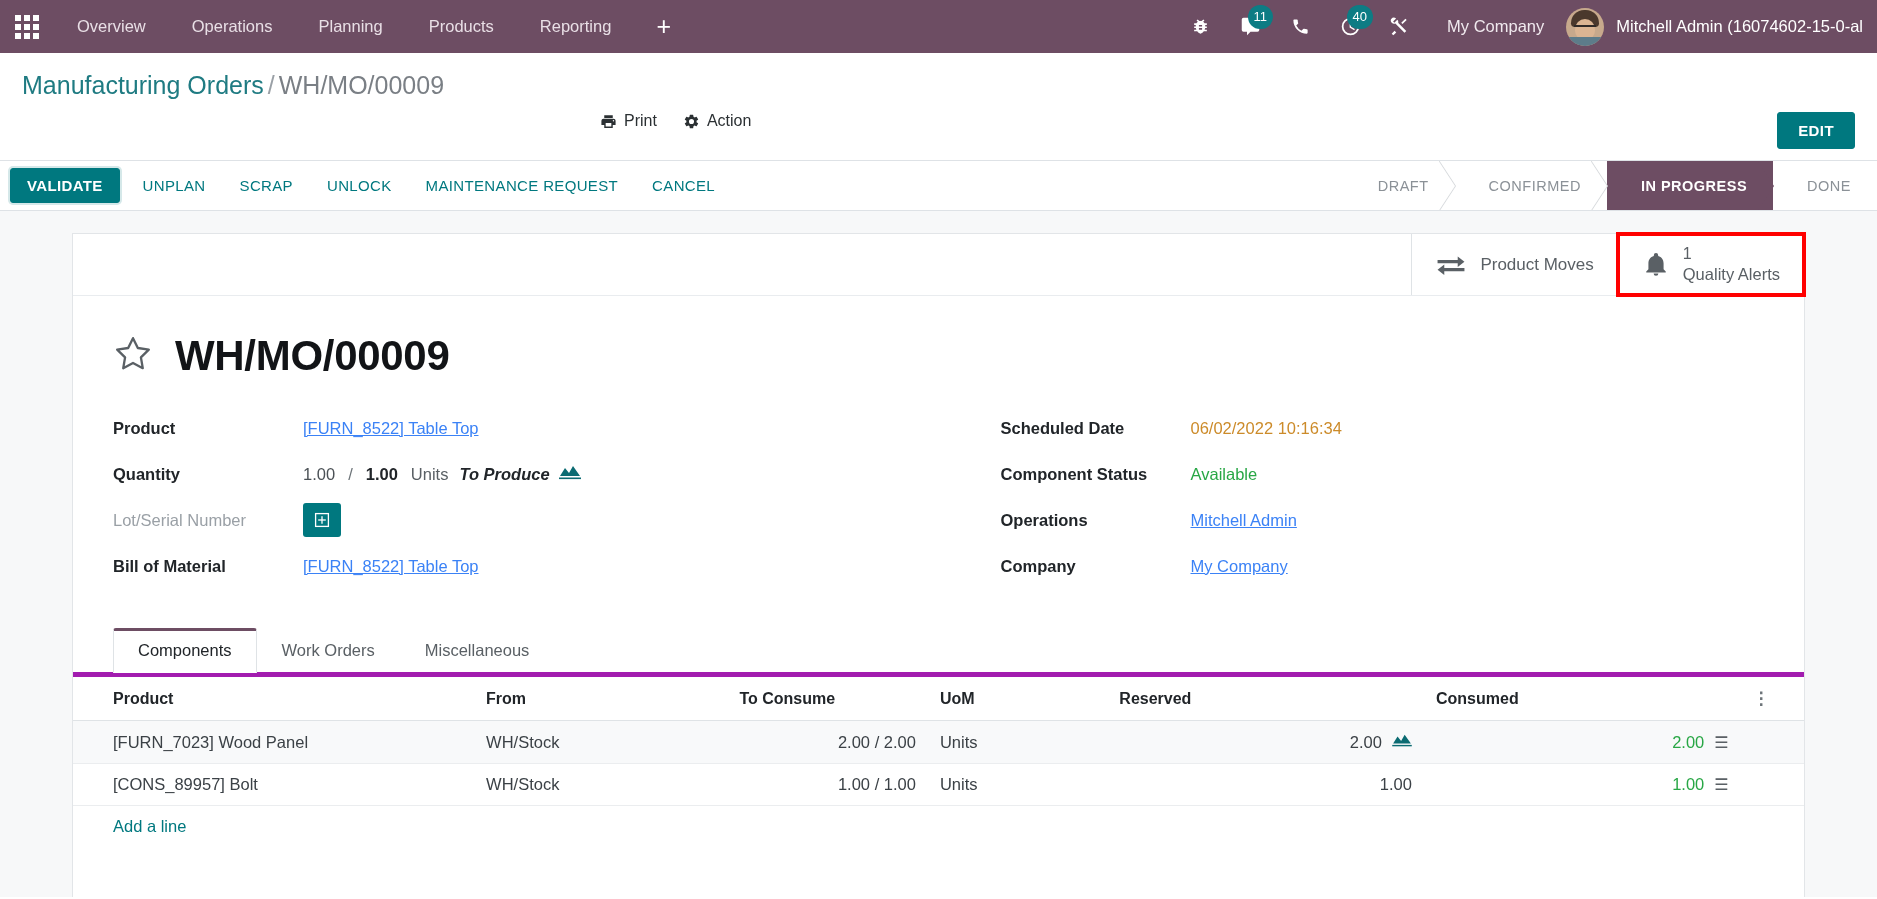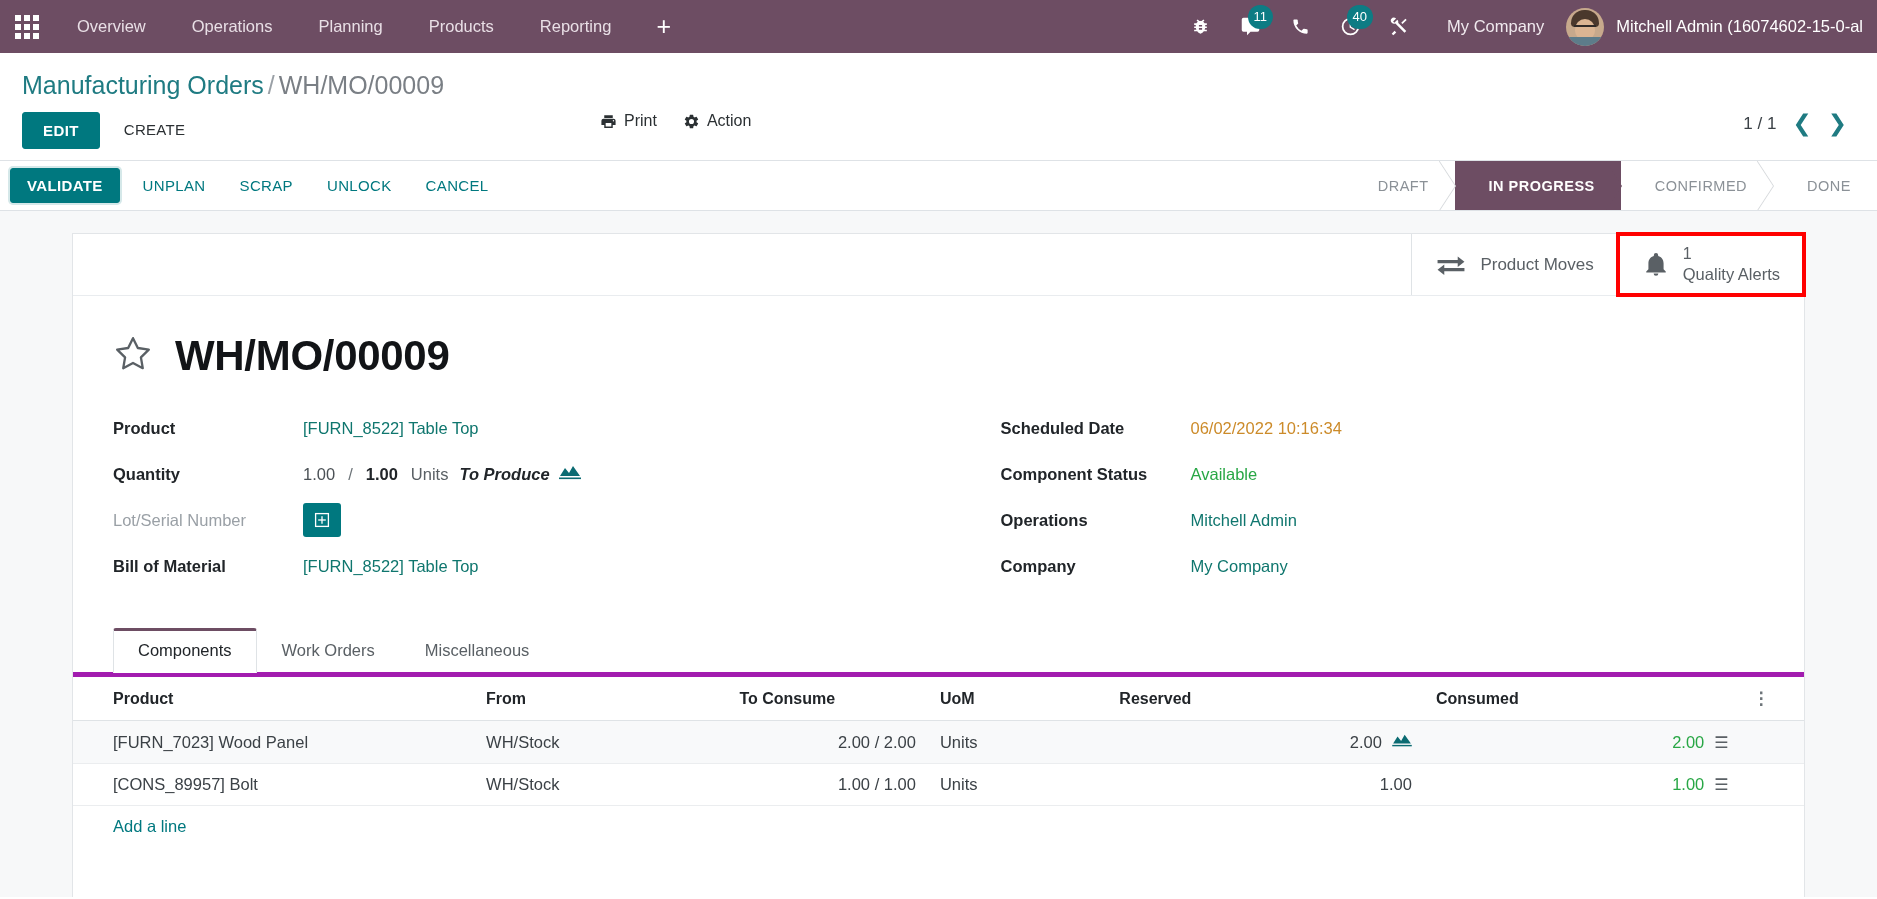--- a/index.html
+++ b/index.html
@@ -96,24 +96,25 @@
     padding: 18px 0 6px 22px;
     font-size: 25px;
     white-space: nowrap;
   }
   .bc-link { color: #1f7b82; cursor: pointer; }
   .bc-sep { color: #9aa0a6; padding: 0 4px; }
   .bc-current { color: #7a7f85; }
 
   
   .control-panel {
-    display: flex; align-items: flex-start;
+    display: flex; align-items: flex-end;
     padding: 6px 22px 14px 22px;
     position: relative;
     height: 54px;
+    flex-direction: column;
   }
   .btn-edit {
     background: #00787f;
     color: #fff;
     border: 1px solid #00787f;
     font-size: 15px;
     font-weight: 700;
     letter-spacing: .4px;
     padding: 9px 20px;
     border-radius: 3px;
@@ -291,21 +292,21 @@
   }
   .flabel {
     width: 190px;
     font-size: 16.5px;
     font-weight: 700;
     color: #212529;
     flex: 0 0 190px;
   }
   .flabel.muted { color: #9aa0a6; font-weight: 400; }
   .fvalue { font-size: 16.5px; color: #212529; display: flex; align-items: center; gap: 9px; }
-  .fvalue.teal-link { color: #0f766e; cursor: pointer; }
+  .fvalue.teal-link { color: #3b82f6; cursor: pointer; text-decoration: underline; }
   .fvalue.orange { color: #cc8b2a; }
   .fvalue.green { color: #28a745; }
   .qty-a { color: #4b5156; }
   .qty-slash { color: #6d7479; padding: 0 4px; }
   .qty-b { font-weight: 700; color: #212529; }
   .qty-uom { color: #5a6065; padding-left: 4px; }
   .qty-to-produce { font-weight: 700; color: #212529; padding-left: 2px; font-style: italic; }
   .btn-square-teal {
     width: 38px; height: 34px;
     background: #00787f;
@@ -486,26 +487,27 @@
       <span class="chev">❯</span>
     </span>
   </div>
 </div>
 
 <div class="statusbar">
   <button class="sb-btn primary">VALIDATE</button>
   <button class="sb-btn">UNPLAN</button>
   <button class="sb-btn">SCRAP</button>
   <button class="sb-btn">UNLOCK</button>
+  <button class="sb-btn">MAINTENANCE REQUEST</button>
   <button class="sb-btn">CANCEL</button>
 
   <div class="stages">
     <div class="stage first">DRAFT</div>
+    <div class="stage">CONFIRMED</div>
     <div class="stage active">IN PROGRESS</div>
-    <div class="stage">CONFIRMED</div>
     <div class="stage last">DONE</div>
   </div>
 </div>
 
 <div class="sheet-wrap">
   <div class="sheet">
 
     <div class="button-box">
       <div class="smart-btn one-line">
         <svg width="30" height="22" viewBox="0 0 24 18" fill="#5a6065">

